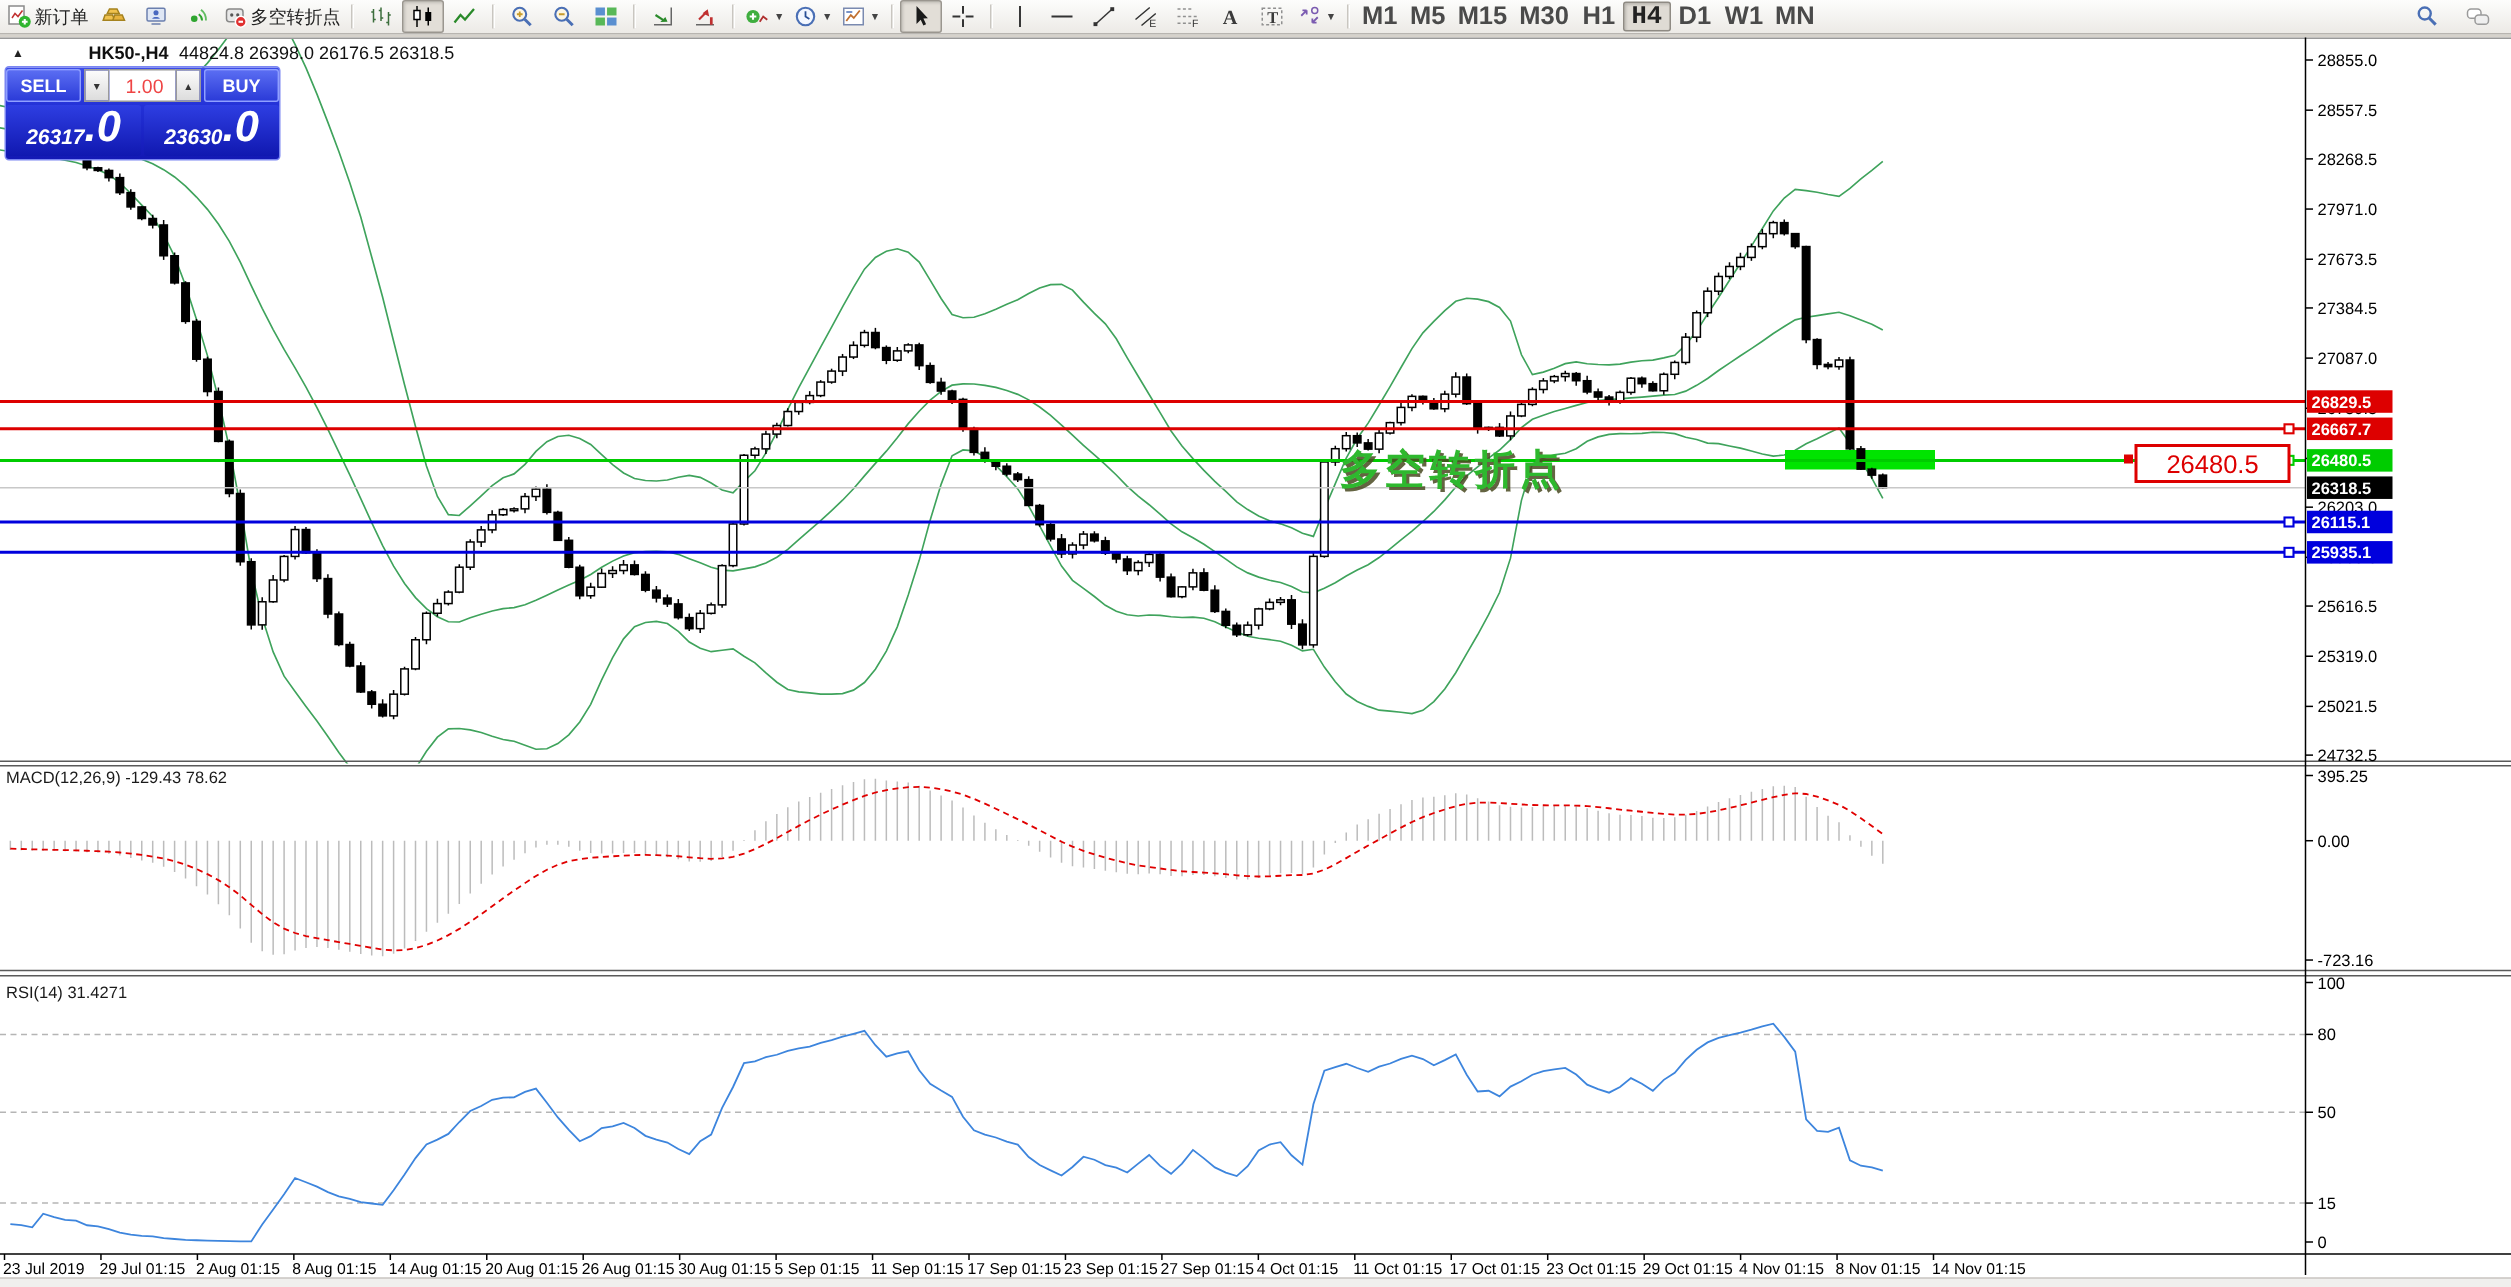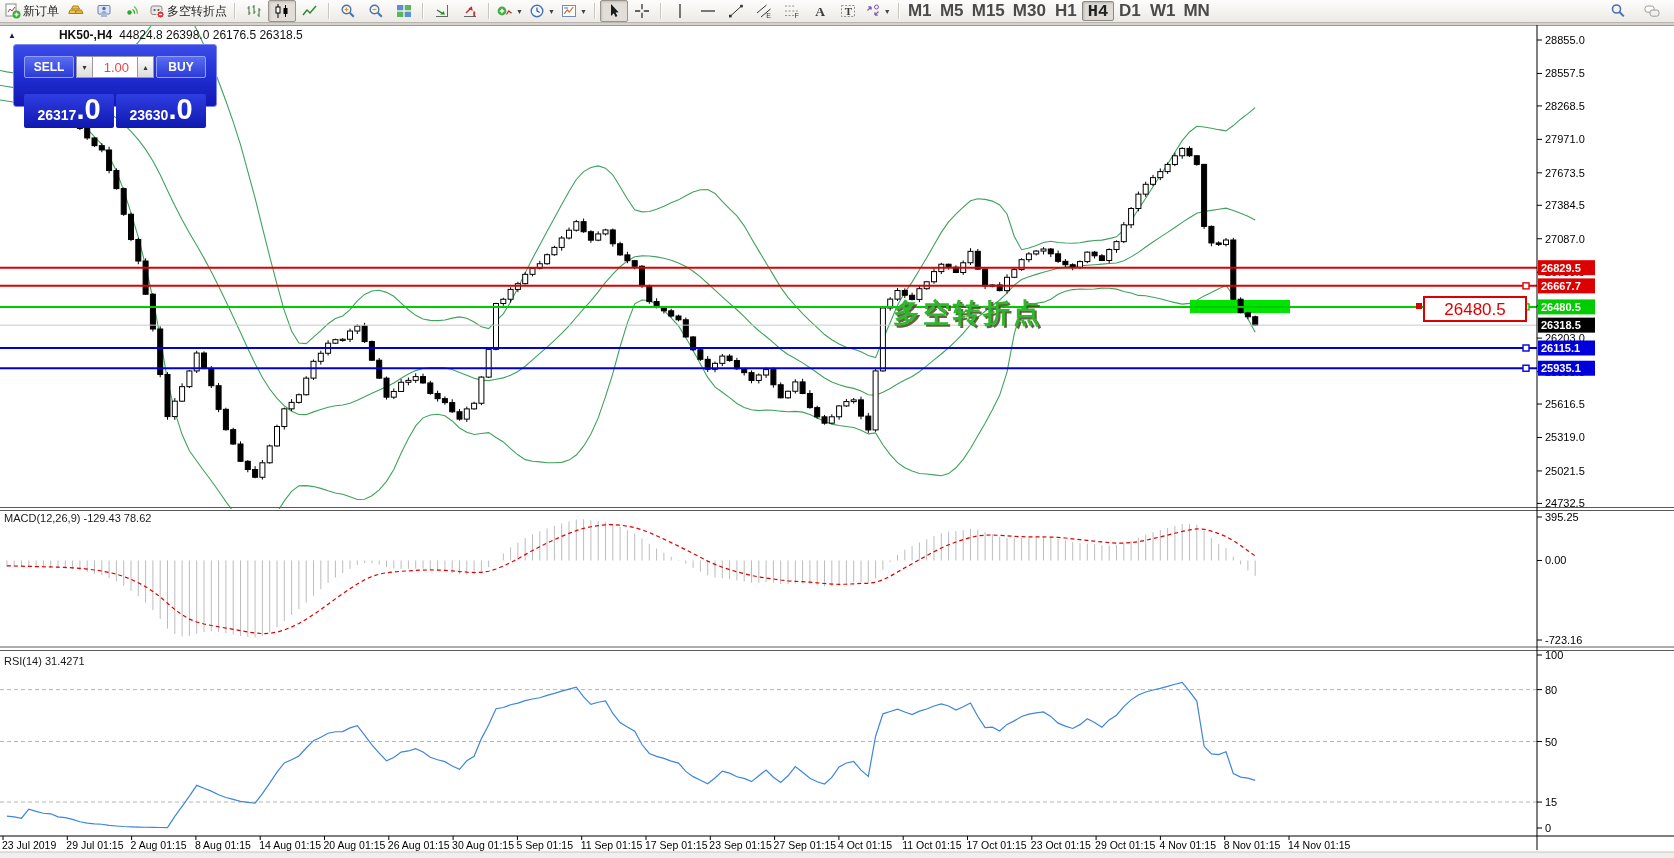--- a/index.html
+++ b/index.html
@@ -19,33 +19,33 @@
     font-size:17px;font-weight:bold;color:#4a4a4a;border:1px solid transparent;border-radius:2px;padding:0 3px;}
   .tb-tf.active{background:#dfdbd4;border:1px solid #8f8b84;box-shadow:inset 1px 1px 2px rgba(0,0,0,.18);color:#222;font-family:Liberation Mono, monospace;}
   #toolbar-right{margin-left:auto;display:flex;align-items:center;gap:6px;padding-right:6px;}
   
   #chart-svg{position:absolute;left:0;top:0;z-index:1;}
   #title-line{position:absolute;left:8px;top:28px;z-index:3;font-size:12px;color:#111;
     display:flex;align-items:center;gap:7px;}
   #title-line .tri{font-size:8px;color:#222;}
   #title-line .sym{font-weight:bold;padding-left:36px;}
   
-  #trade-panel{position:absolute;left:13px;top:44px;width:204px;height:63px;z-index:4;
+  #trade-panel{position:absolute;left:3px;top:44px;width:184px;height:63px;z-index:4;
     background:linear-gradient(180deg,#3c4ce8 0%,#2230d6 45%,#1318b4 100%);
-    border:1px solid #7a86f2;border-radius:3px;box-sizing:border-box;padding:10px;}
+    border:1px solid #7a86f2;border-radius:3px;box-sizing:border-box;padding:0;}
   .tp-row1{display:flex;align-items:center;height:24px;gap:2px;}
   .tp-btn{flex:0 0 50px;height:22px;border:1px solid #8fa0ff;border-radius:2px;
     background:linear-gradient(#5a6df2,#2b3bd8);color:#fff;font-weight:bold;font-size:12px;
     font-family:"Liberation Sans",sans-serif;}
   .tp-stepper{flex:1;display:flex;height:22px;}
   .tp-step{width:17px;border:1px solid #9a9a9a;background:linear-gradient(#fcfcfc,#dcdcdc);
     font-size:8px;color:#333;padding:0;font-family:"Liberation Sans",sans-serif;}
   .tp-vol{flex:1;background:#fff;border-top:1px solid #9a9a9a;border-bottom:1px solid #9a9a9a;
     font-size:13px;color:#ef4444;display:flex;align-items:center;justify-content:flex-end;padding-right:8px;}
-  .tp-row2{display:flex;height:34px;margin-top:15px;gap:2px;}
+  .tp-row2{display:flex;height:34px;margin-top:1px;gap:2px;font-style:italic;}
   .tp-price{flex:1;display:flex;align-items:baseline;justify-content:center;color:#fff;
     background:linear-gradient(180deg,#2e3ee2,#1018b0);border-radius:2px;}
   .tp-price .small{font-size:14px;font-weight:bold;align-self:center;margin-top:8px;}
   .tp-price .big{font-size:29px;font-weight:bold;line-height:30px;}
 </style>
 </head>
 <body>
 
 <div id="toolbar">
   <div class="tb-btn">

